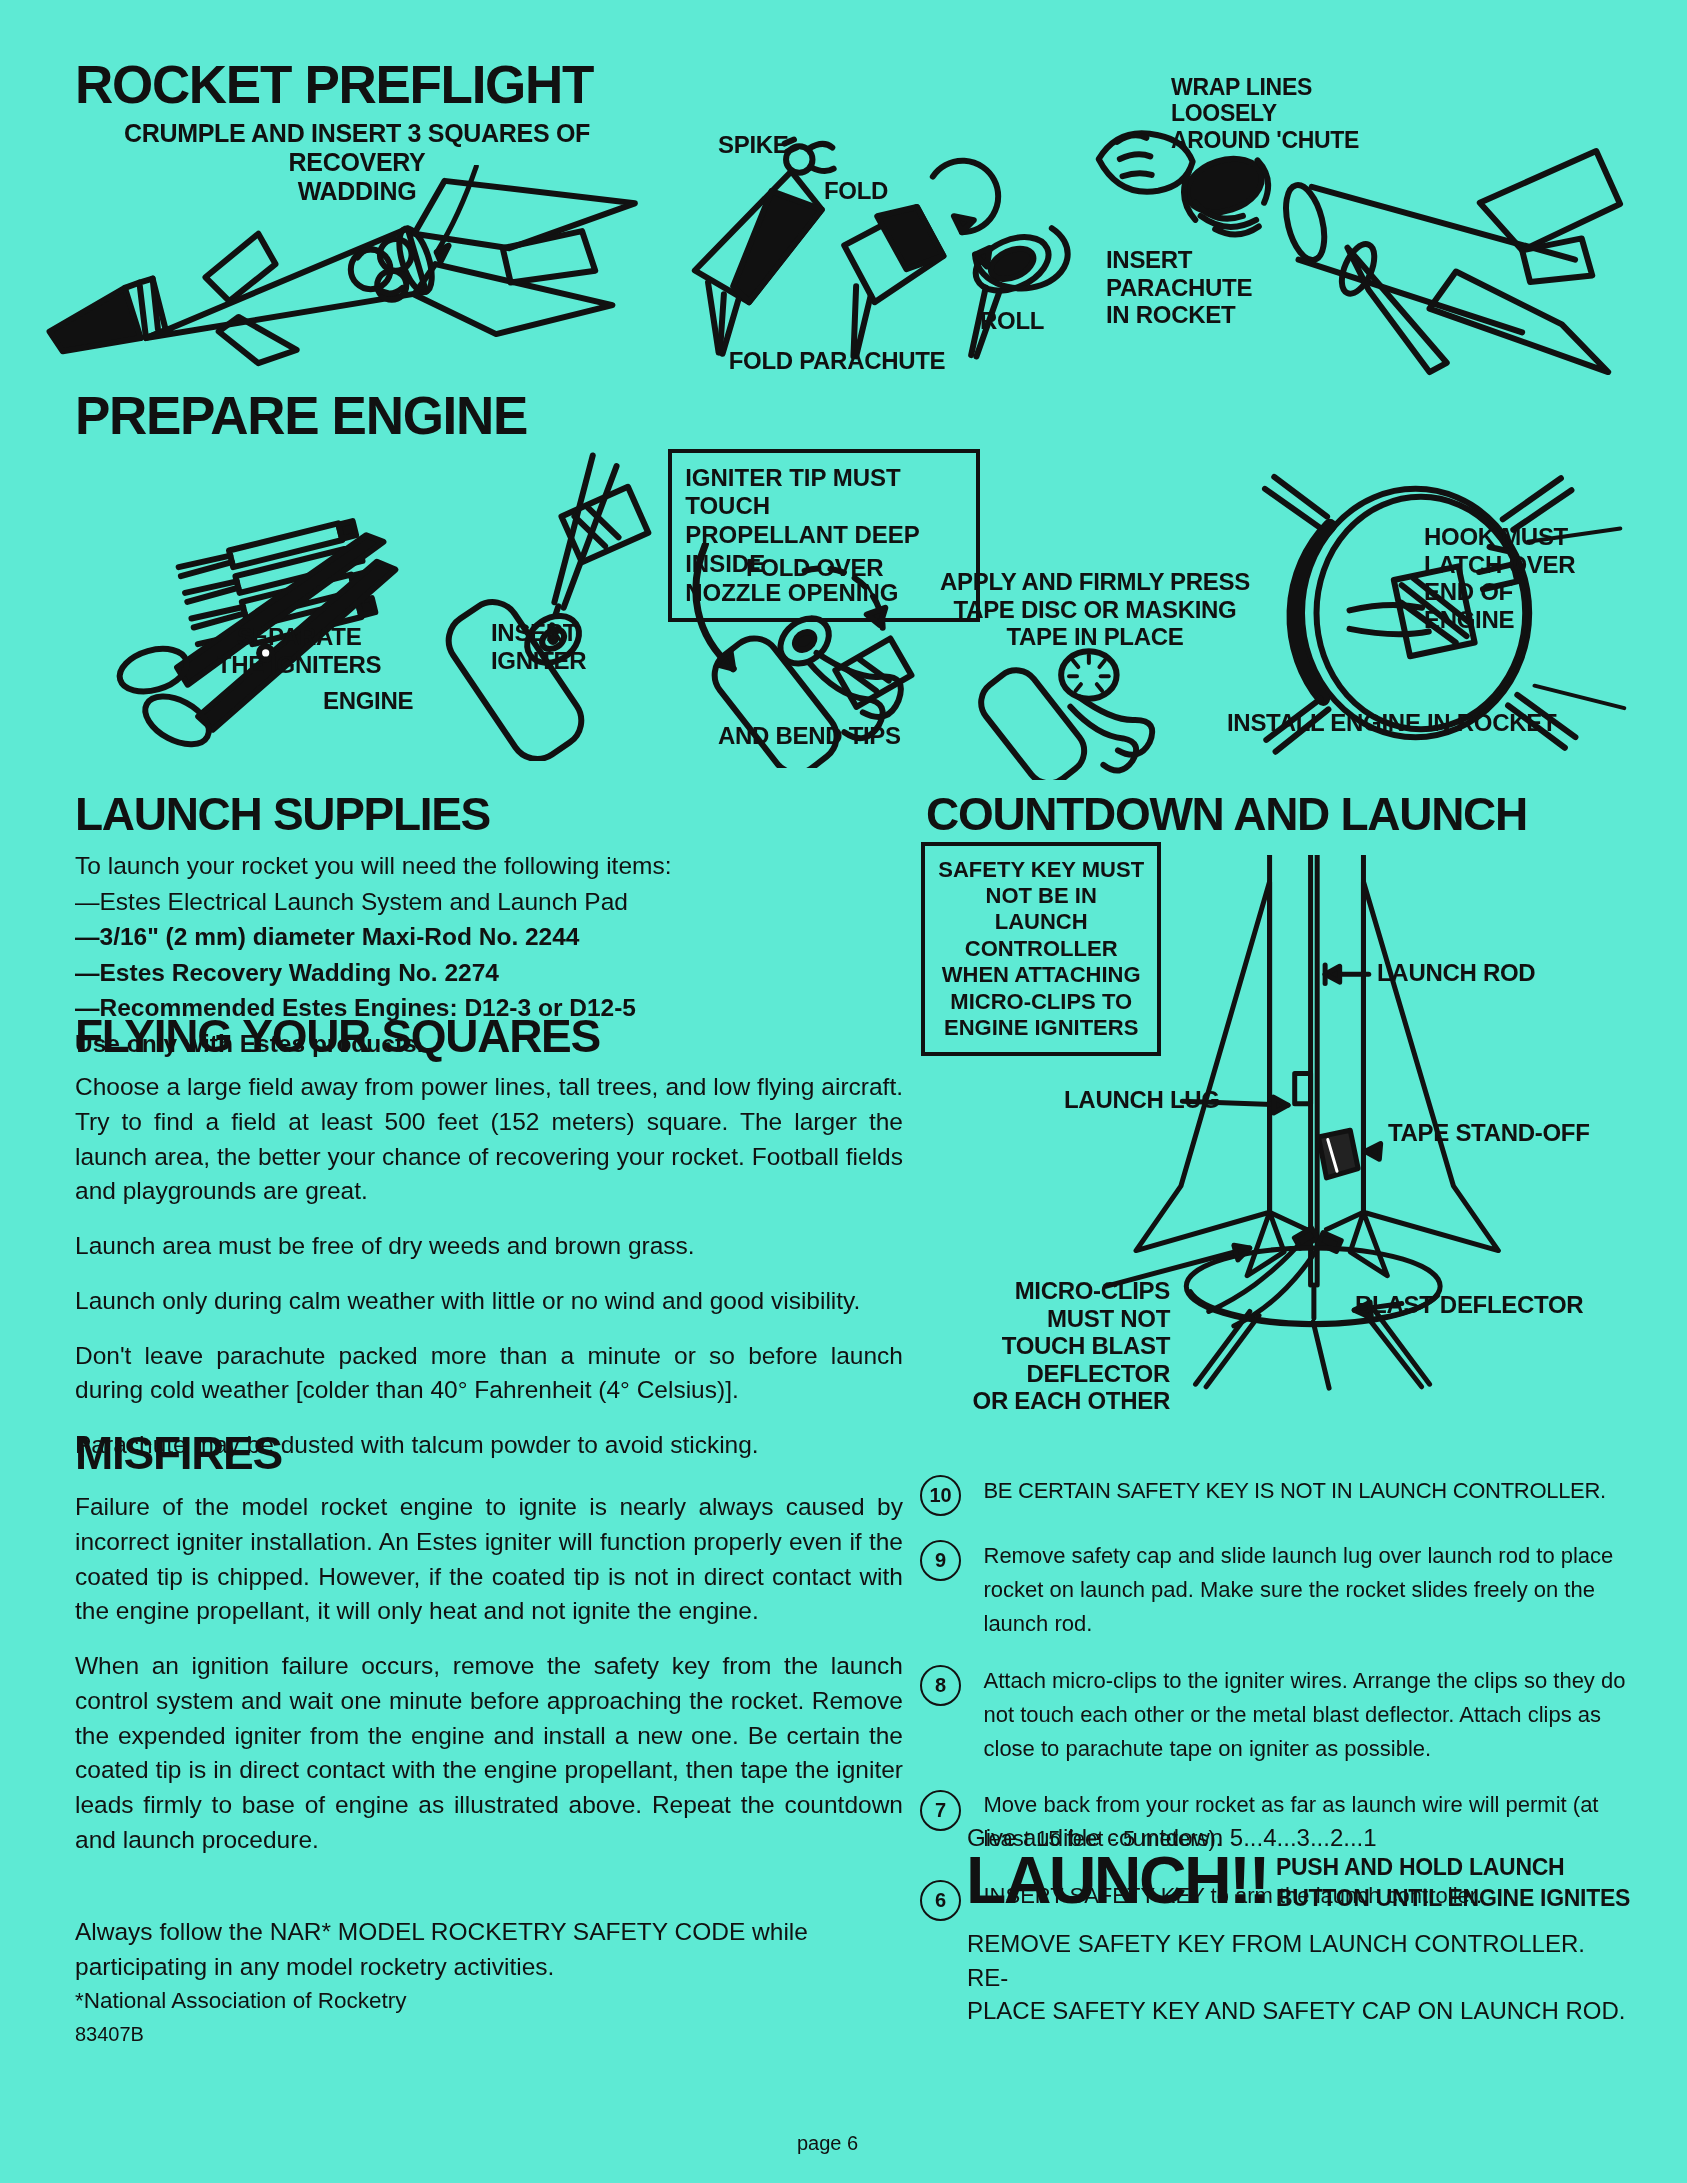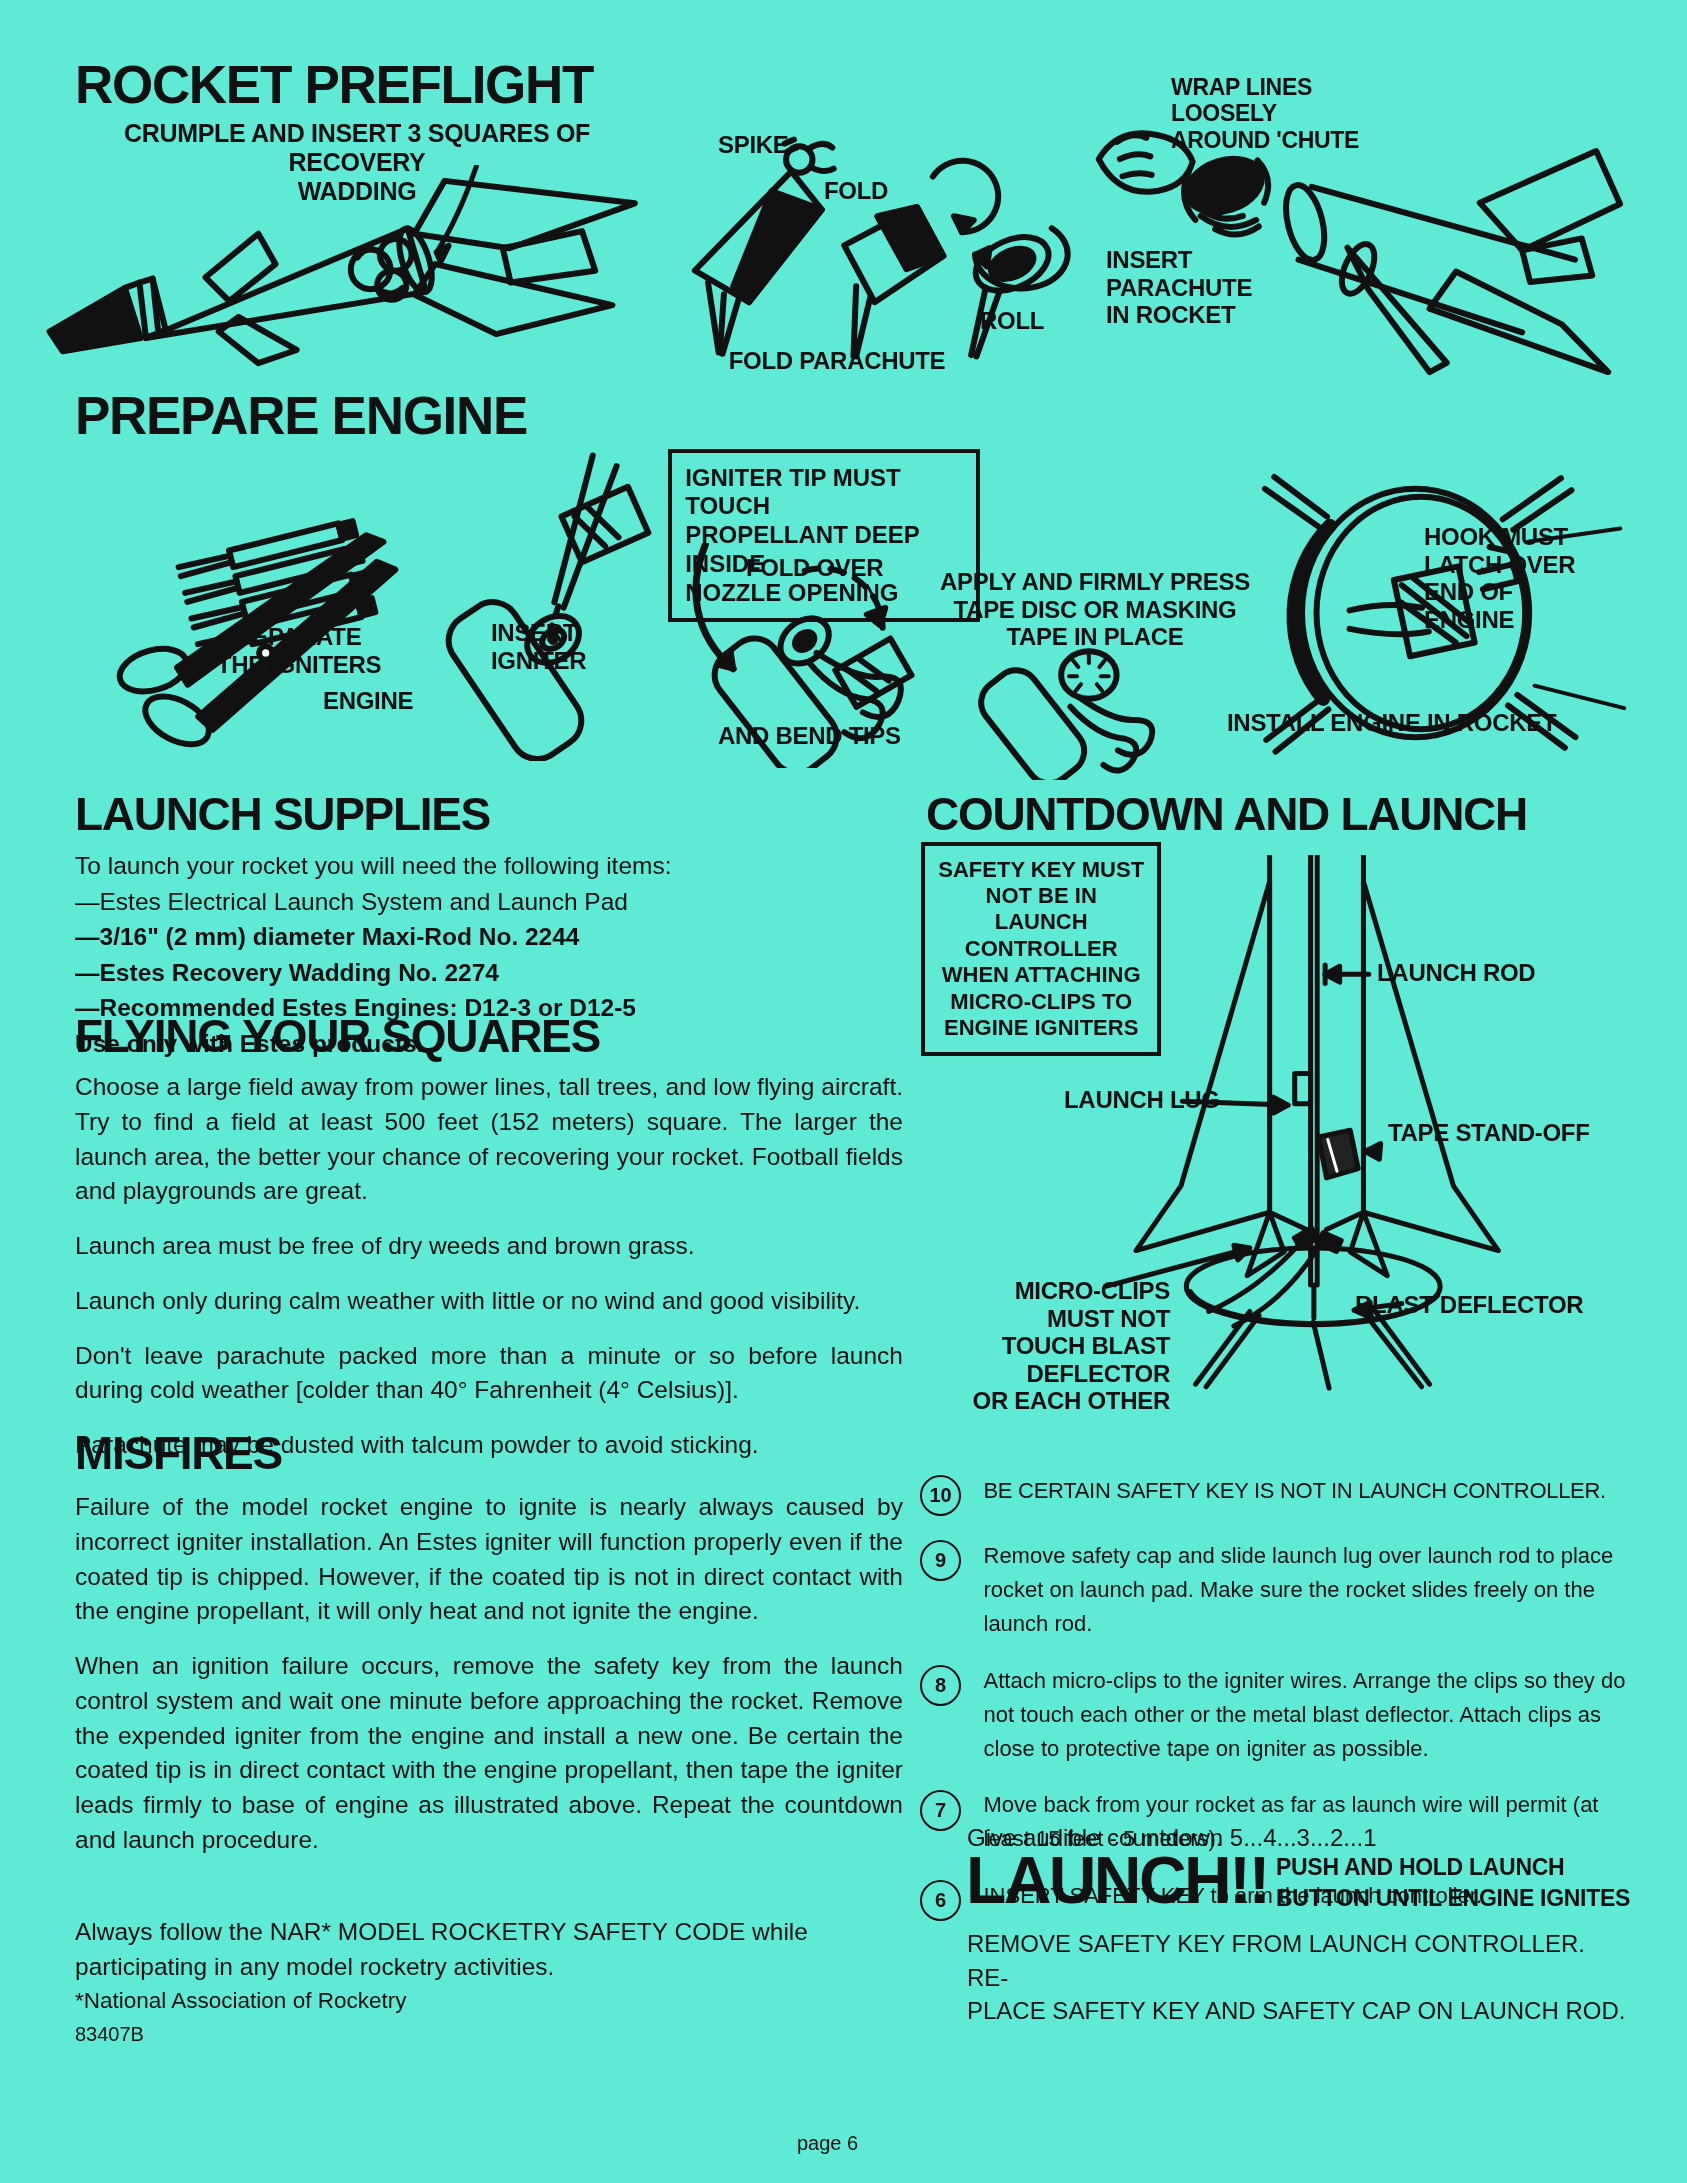--- a/index.html
+++ b/index.html
@@ -445,21 +445,21 @@
     <div class="step-row">
       <div class="step-circle">10</div>
       <div class="step-text" style="letter-spacing:-0.3px;">BE CERTAIN SAFETY KEY IS NOT IN LAUNCH CONTROLLER.</div>
     </div>
     <div class="step-row">
       <div class="step-circle">9</div>
       <div class="step-text">Remove safety cap and slide launch lug over launch rod to place rocket on launch pad. Make sure the rocket slides freely on the launch rod.</div>
     </div>
     <div class="step-row">
       <div class="step-circle">8</div>
-      <div class="step-text">Attach micro-clips to the igniter wires. Arrange the clips so they do not touch each other or the metal blast deflector. Attach clips as close to protective tape on igniter as possible.</div>
+      <div class="step-text">Attach micro-clips to the igniter wires. Arrange the clips so they do not touch each other or the metal blast deflector. Attach clips as close to parachute tape on igniter as possible.</div>
     </div>
     <div class="step-row">
       <div class="step-circle">7</div>
       <div class="step-text">Move back from your rocket as far as launch wire will permit (at least 15 feet - 5 meters).</div>
     </div>
     <div class="step-row">
       <div class="step-circle">6</div>
       <div class="step-text">INSERT SAFETY KEY to arm the launch controller.</div>
     </div>
   </div>

